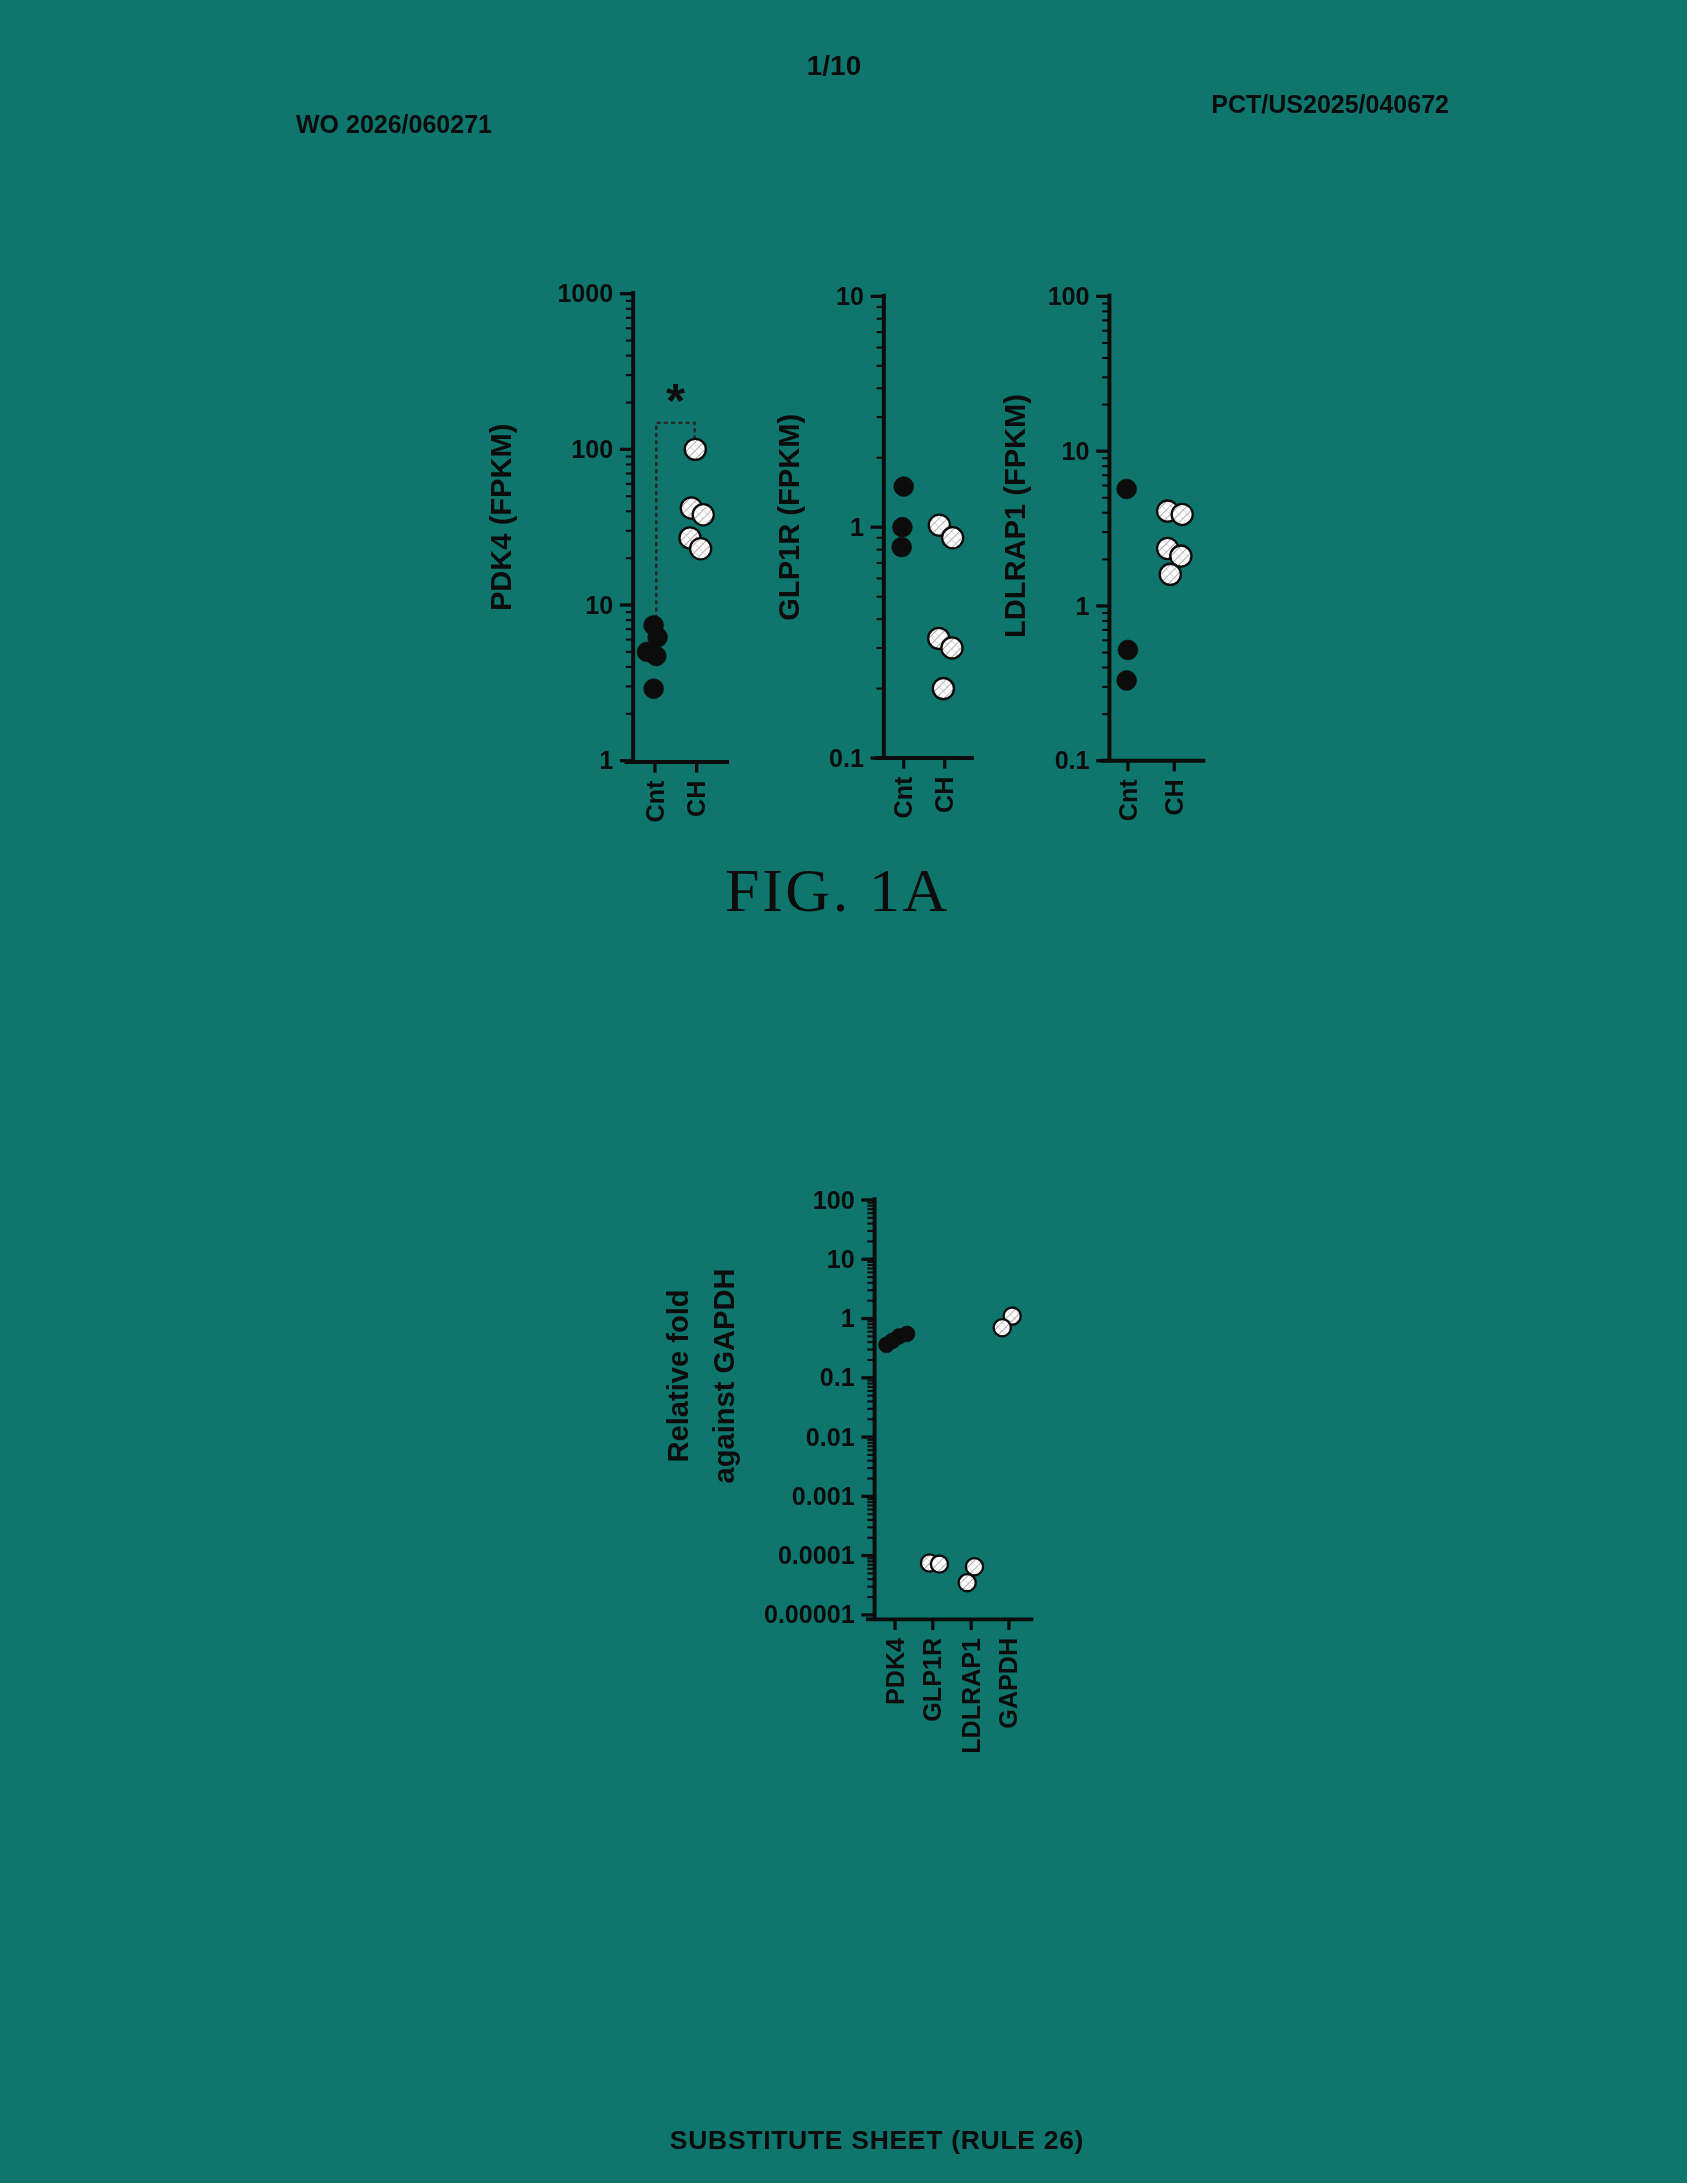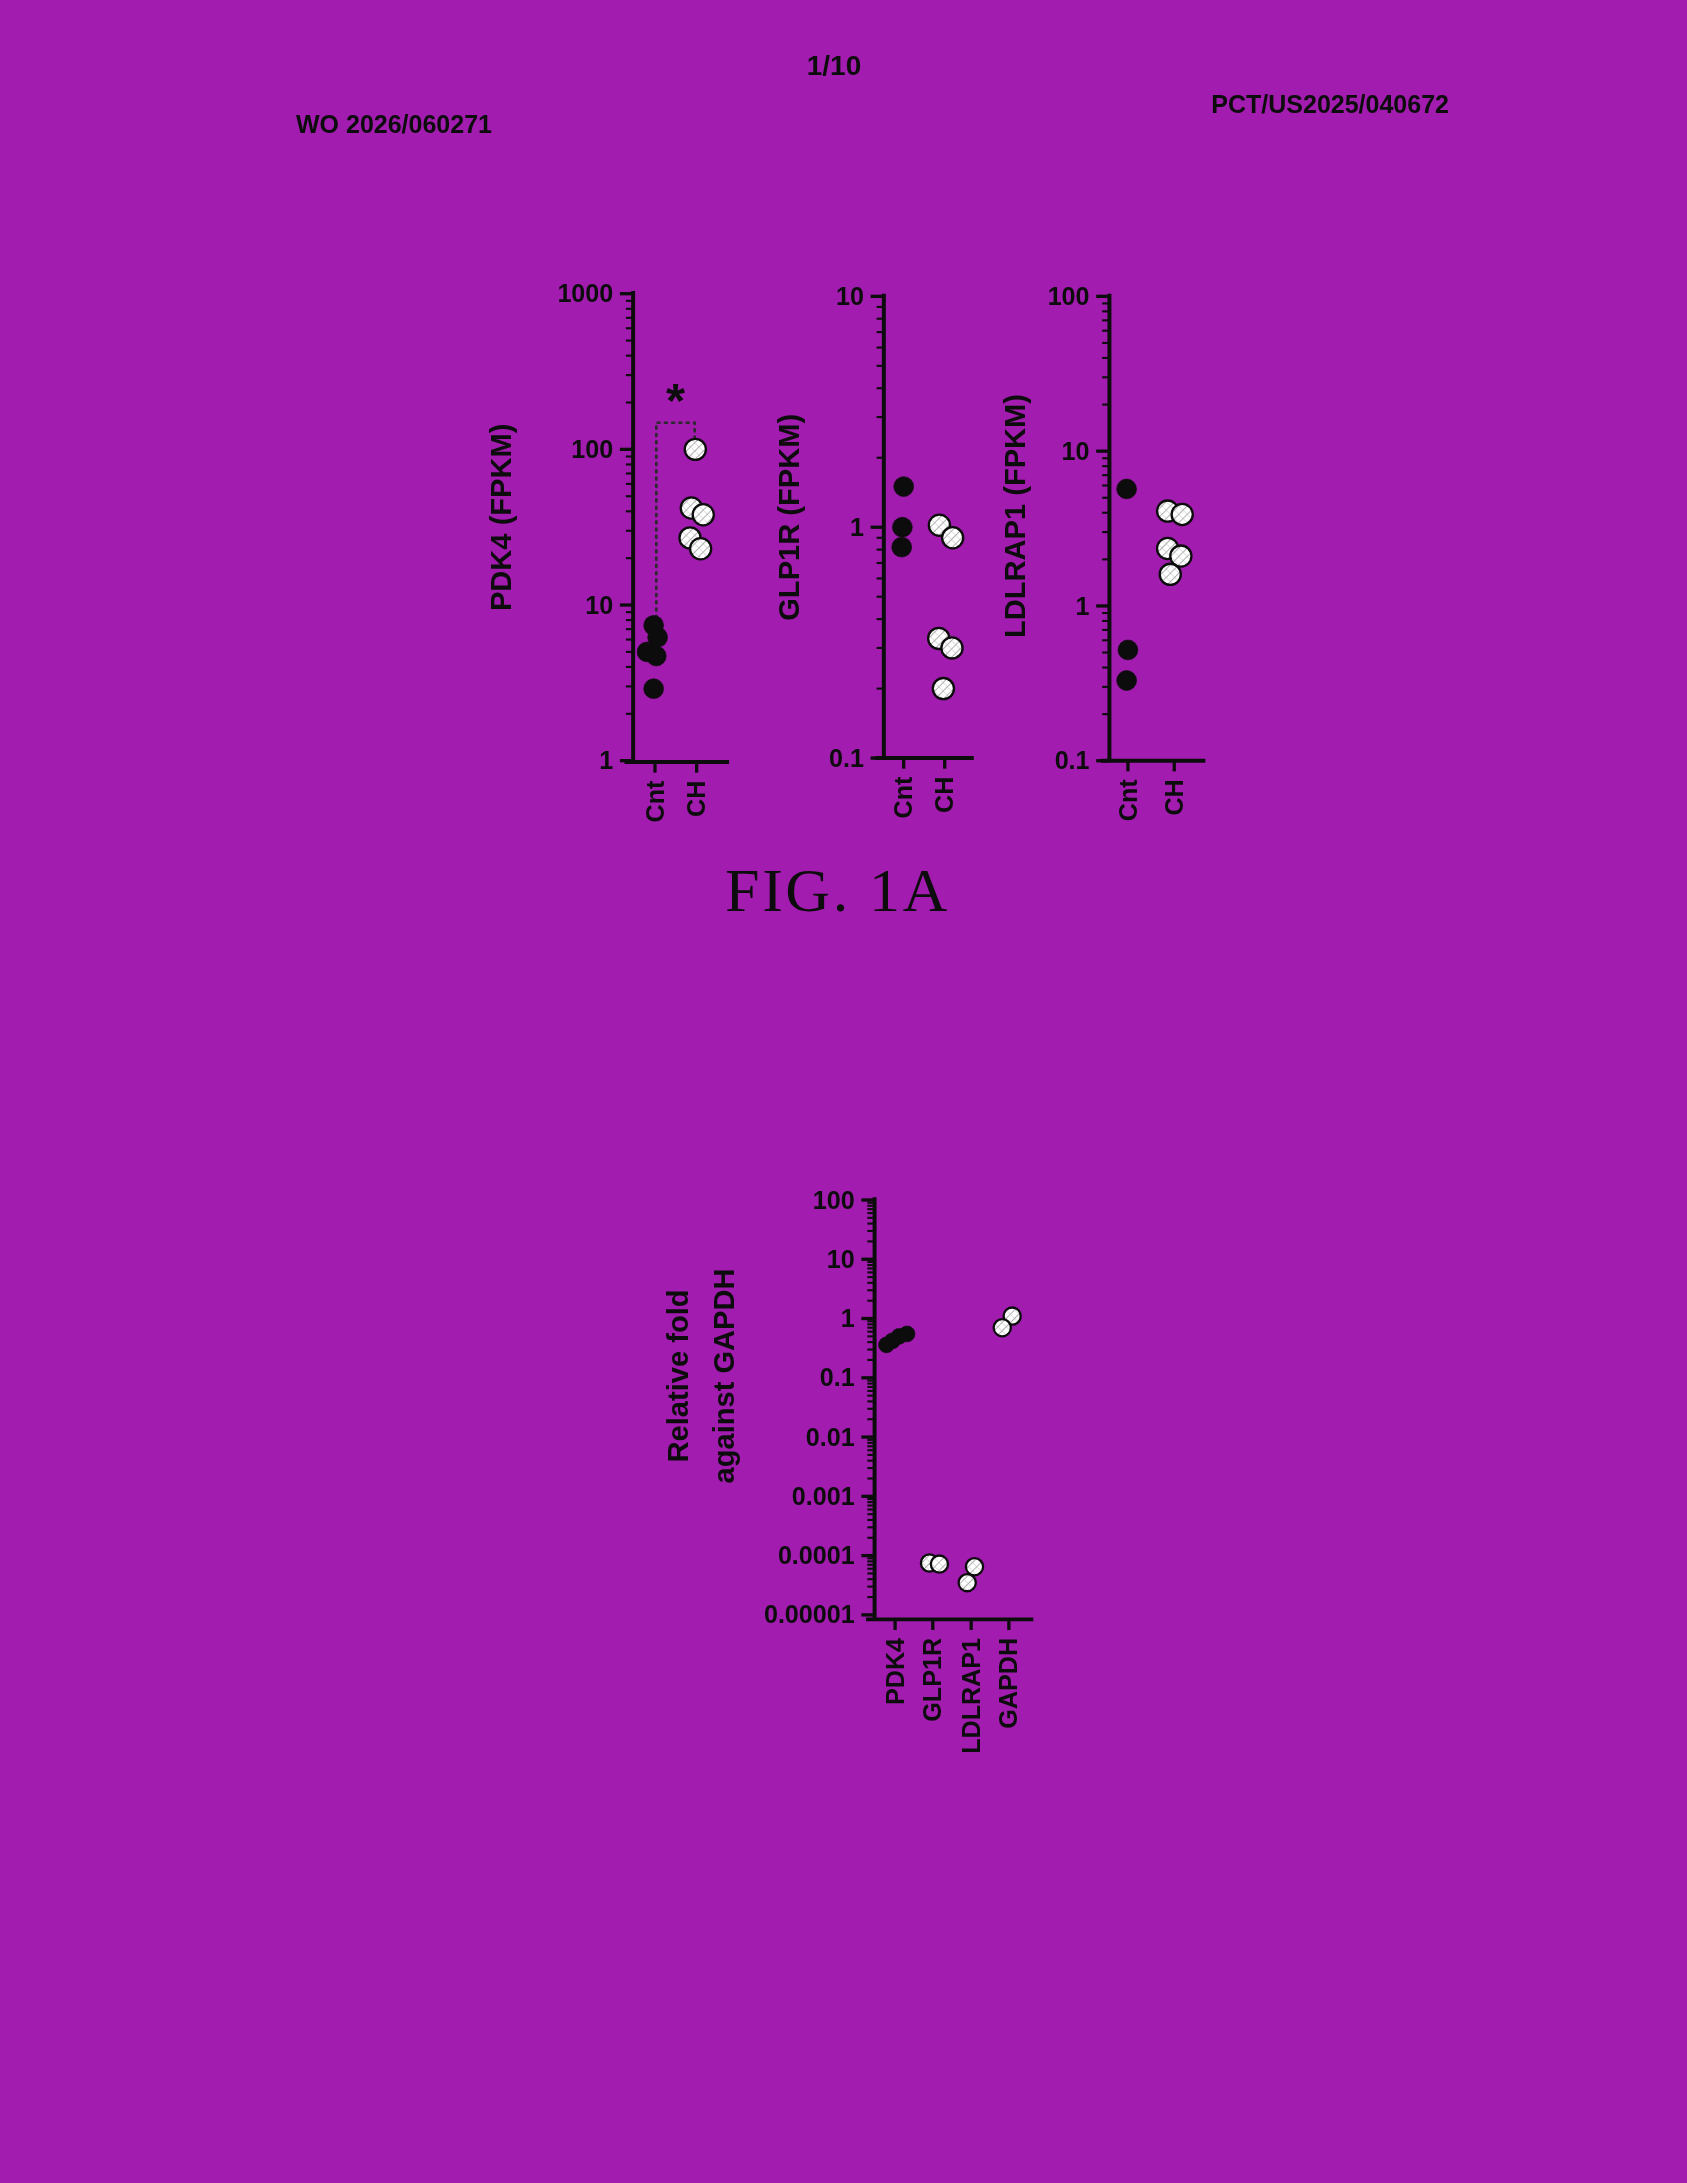--- a/index.html
+++ b/index.html
@@ -1,19 +1,19 @@
 <!DOCTYPE html>
 <html style="font-size:10.6px"><head>
 <meta charset="utf-8">
 <style>
   html,body{margin:0;padding:0;background:#e8e8e8;}
   .page{
     position:relative;
     width:1687px;height:2183px;
-    background:#a21caf;
+    background:#0f766e;
     font-family:"Liberation Sans", sans-serif;
     color:#0c0c0c;
     overflow:hidden;
   }
   .abs{position:absolute;white-space:nowrap;}
   .hdr{font-weight:bold;font-size:25px;letter-spacing:0px;}
   .pageno{font-weight:600;font-size:28px;}
   .caption{
     font-family:"Liberation Serif", serif;
     font-size:62px;
@@ -310,14 +310,15 @@
           <circle cx="1462" cy="2392.451503226215" r="13" fill="url(#hatch)" stroke="#0c0c0c" stroke-width="3.5"></circle>
           <circle cx="1530" cy="1989.491215409823" r="13" fill="url(#hatch)" stroke="#0c0c0c" stroke-width="3.5"></circle>
           <circle cx="1515" cy="2007.0792156147227" r="13" fill="url(#hatch)" stroke="#0c0c0c" stroke-width="3.5"></circle>
         </g>
       </g>
     </svg>
 
   <div class="abs caption" style="left:662px;top:855px;width:351px;">FIG. 1A</div>
 
 
+  <div class="abs footer" style="left:629px;top:2125px;width:496px;">SUBSTITUTE SHEET (RULE 26)</div>
 </div>
 
 
 </body></html>

